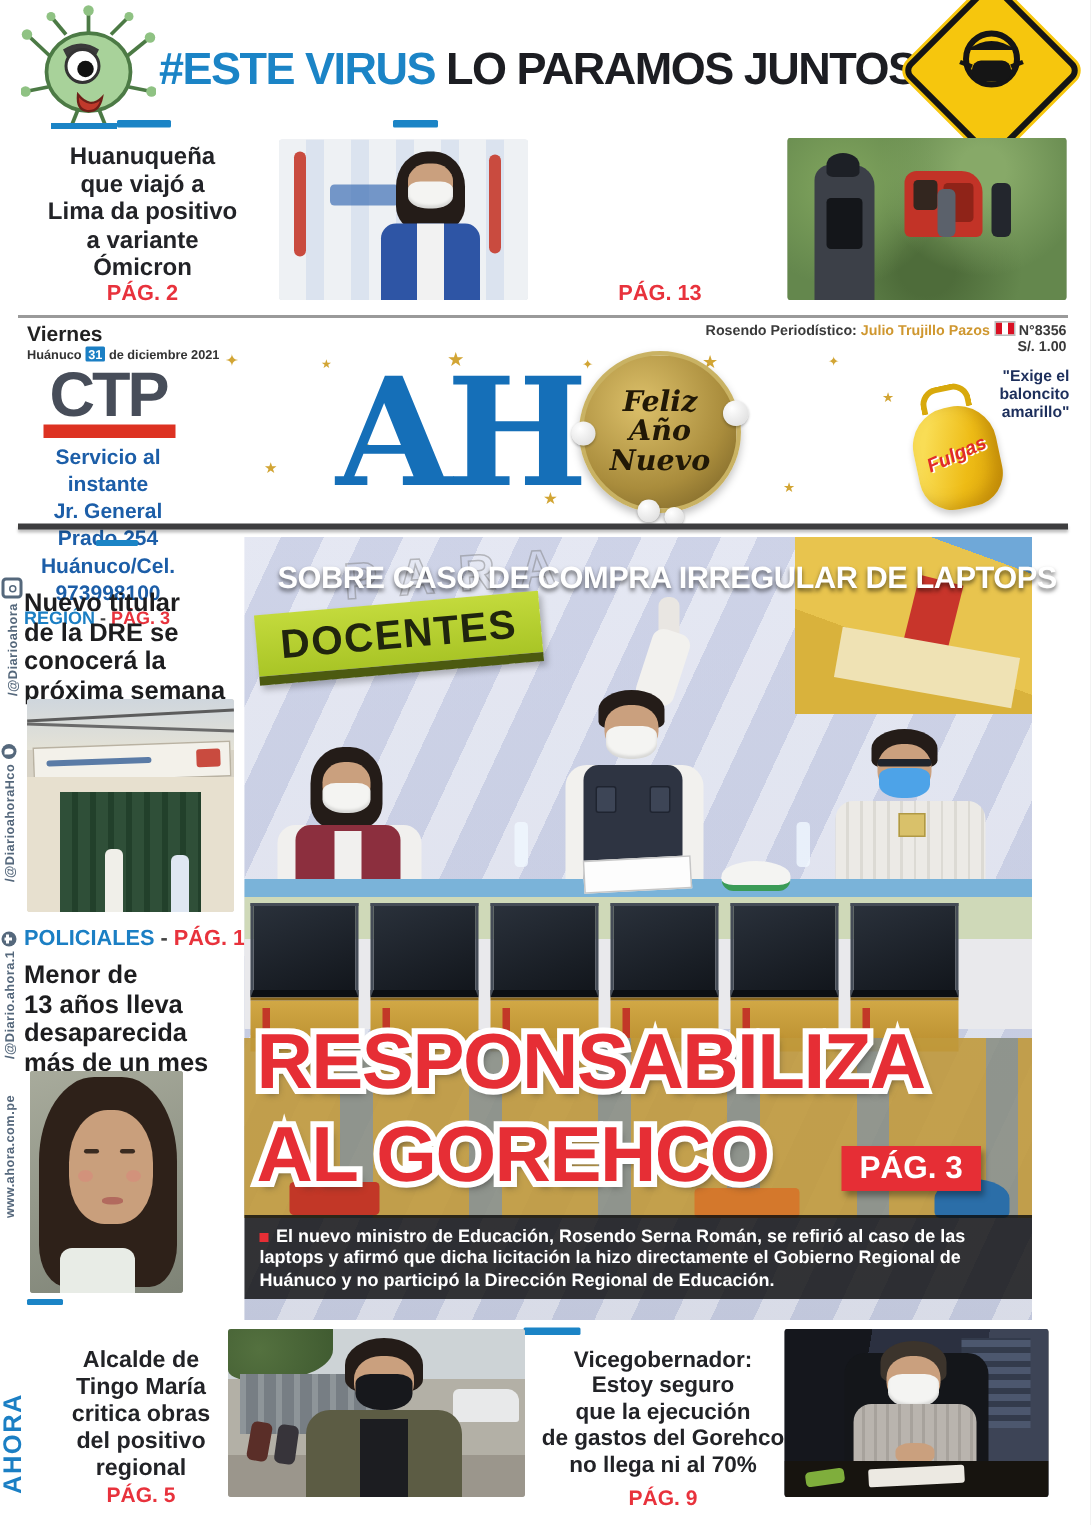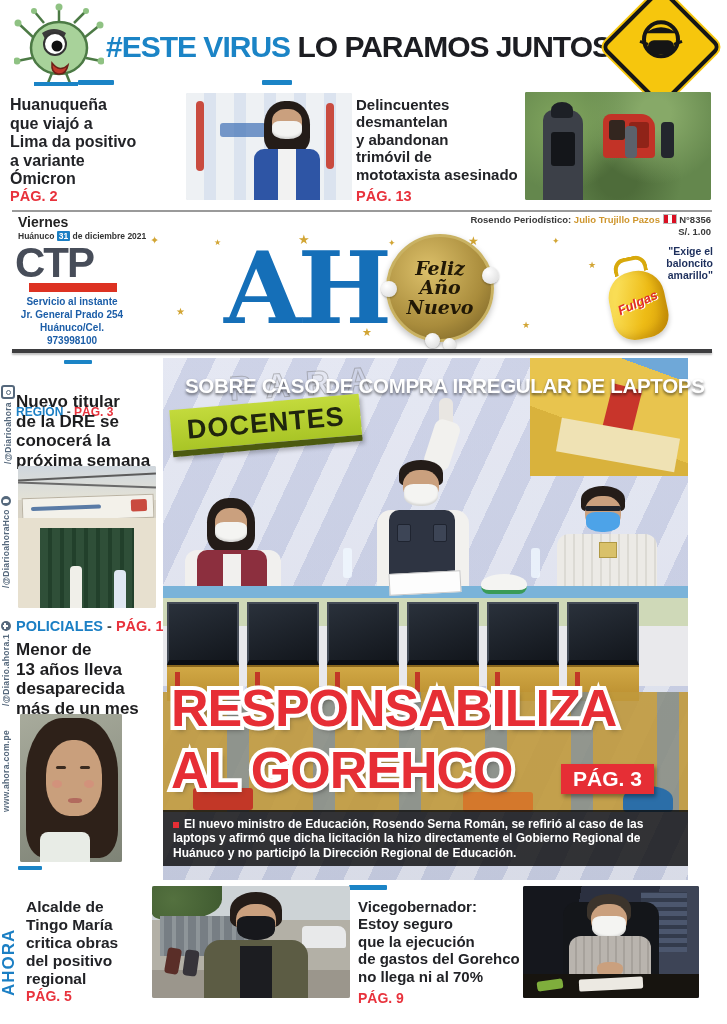--- a/index.html
+++ b/index.html
@@ -1,41 +1,41 @@
 <!DOCTYPE html>
 <html><head>
 <meta charset="utf-8">
 <style>
   html,body{margin:0;padding:0;background:#e9e9e9;}
   .page{position:relative;width:727px;height:1024px;margin:0 auto;background:#ffffff;
         font-family:"Liberation Sans",sans-serif;overflow:hidden;color:#1d1d1f;}
   .abs{position:absolute;}
   .ml{white-space:pre-line;}
-  .center{}
+  .center{text-align:center;}
 
   
   .banner-head{font-weight:800;font-size:30px;letter-spacing:-1px;white-space:nowrap;}
   .blue{color:#1b84c6;} .dark{color:#1c1d22;}
   .bdash{background:#1b84c6;height:5px;border-radius:1px;}
 
   .sign{width:78px;height:78px;background:#f6c60d;border:4px solid #151515;border-radius:8px;
         transform:rotate(45deg);box-shadow:0 0 0 2px #f6c60d;}
   .sign-inner{position:absolute;left:7px;top:7px;width:56px;height:56px;transform:rotate(-45deg);}
 
   
   .story-title{font-weight:800;color:#222327;line-height:1.16;}
   .pag{font-weight:800;color:#e8323c;}
   .photo{border-radius:2px;overflow:hidden;position:absolute;}
 
   
   .thinrule{height:2px;background:#9a9a9a;}
   .thickrule{height:4px;background:#3d3d3f;box-shadow:0 2px 2px rgba(0,0,0,.25);}
   .ctp-logo{font-size:42px;font-weight:900;color:#474d59;letter-spacing:-2px;line-height:.9;}
   .ctp-bar{width:88px;height:9px;background:#dd3222;margin:1px 0 3px 14px;}
-  .ctp-lines{font-size:10px;font-weight:700;color:#1c5ea8;line-height:1.3;text-align:center;}
+  .ctp-lines{font-size:14px;font-weight:700;color:#1c5ea8;line-height:1.3;text-align:center;}
   .ah-letters{font-family:"DejaVu Serif",serif;font-weight:800;font-size:100px;line-height:.92;
               color:#156fb8;letter-spacing:-4px;}
   .badge{width:102px;height:102px;border-radius:50%;
          background:radial-gradient(circle at 38% 32%,#dcc06a,#a98c3c 60%,#6f5a22);
          border:3px solid #c9b263;display:flex;align-items:center;justify-content:center;
          box-shadow:0 3px 6px rgba(0,0,0,.25);}
   .badge-text{font-family:"DejaVu Serif",serif;font-style:italic;font-weight:700;font-size:19px;
               line-height:1.02;color:#211806;text-align:center;}
   .ball{position:absolute;border-radius:50%;background:radial-gradient(circle at 35% 30%,#ffffff,#d9d9d9);
         box-shadow:0 1px 2px rgba(0,0,0,.3);}
@@ -158,25 +158,20 @@
       <div class="abs" style="left:0;top:0;width:100%;height:100%;background:repeating-linear-gradient(90deg,#eef1f4 0 18px,#dbe3ef 18px 30px);"></div>
       <div class="abs" style="left:10px;top:8px;width:8px;height:70px;background:#c94b3f;border-radius:4px;"></div>
       <div class="abs" style="left:140px;top:10px;width:8px;height:66px;background:#c94b3f;border-radius:4px;"></div>
       <div class="abs" style="left:34px;top:30px;width:46px;height:14px;background:#3f6fb5;border-radius:3px;opacity:.7;"></div>
       <div class="abs hair" style="left:78px;top:8px;width:46px;height:52px;"></div>
       <div class="abs face" style="left:86px;top:16px;width:30px;height:26px;"></div>
       <div class="abs maskw" style="left:86px;top:28px;width:30px;height:18px;"></div>
       <div class="abs" style="left:68px;top:56px;width:66px;height:51px;background:#2e55a5;border-radius:10px 10px 0 0;"></div>
       <div class="abs" style="left:92px;top:56px;width:18px;height:51px;background:#f2f2f2;"></div>
     </div>
-    <div class="abs story-title center ml" style="left:356px;top:4px;width:168px;font-size:15px;">Delincuentes
-desmantelan
-y abandonan
-trimóvil de
-mototaxista asesinado</div>
     <div class="abs pag center" style="left:356px;top:96px;width:168px;font-size:14.5px;">PÁG. 13</div>
     <div class="photo" style="left:525px;top:0px;width:186px;height:108px;background:#5d7d46;">
       <div class="abs" style="left:0;top:0;width:100%;height:100%;background:radial-gradient(circle at 20% 30%,#7ca05b 8%,transparent 40%),radial-gradient(circle at 70% 20%,#87a968 10%,transparent 45%),radial-gradient(circle at 50% 80%,#4e6c3a 15%,transparent 50%),#64874d;"></div>
       <div class="abs" style="left:78px;top:22px;width:52px;height:44px;background:#c23327;border-radius:8px 14px 4px 4px;"></div>
       <div class="abs" style="left:84px;top:28px;width:16px;height:20px;background:#33261f;border-radius:3px;"></div>
       <div class="abs" style="left:104px;top:30px;width:20px;height:26px;background:#8f2318;border-radius:3px;"></div>
       <div class="abs" style="left:100px;top:34px;width:12px;height:32px;background:#5b616b;border-radius:4px;"></div>
       <div class="abs" style="left:136px;top:30px;width:13px;height:36px;background:#23262d;border-radius:4px;"></div>
       <div class="abs" style="left:18px;top:18px;width:40px;height:90px;background:#3c4048;border-radius:10px 14px 0 0;"></div>
       <div class="abs" style="left:26px;top:40px;width:24px;height:34px;background:#14161a;border-radius:3px;"></div>

